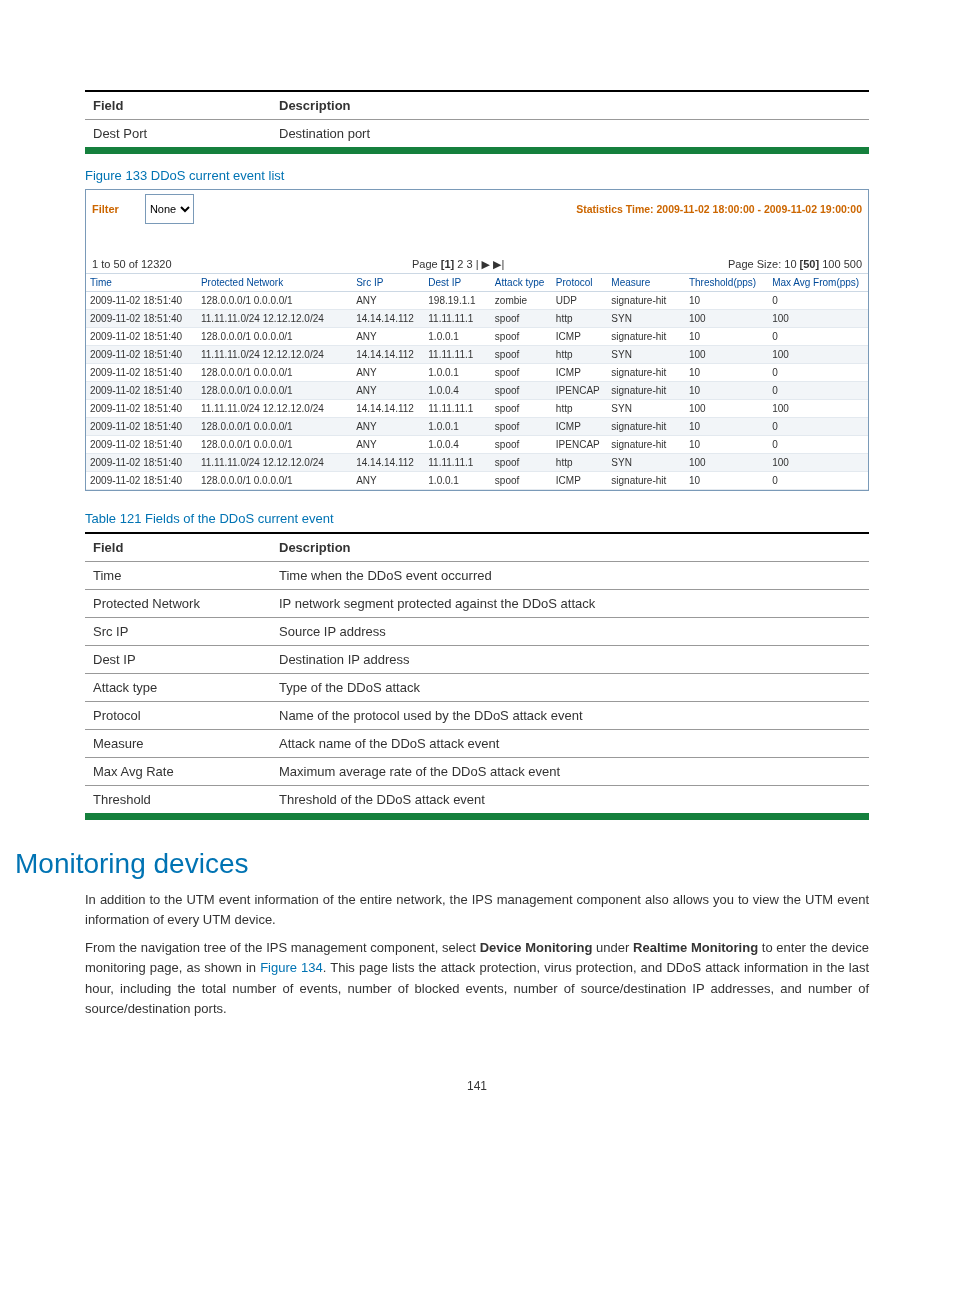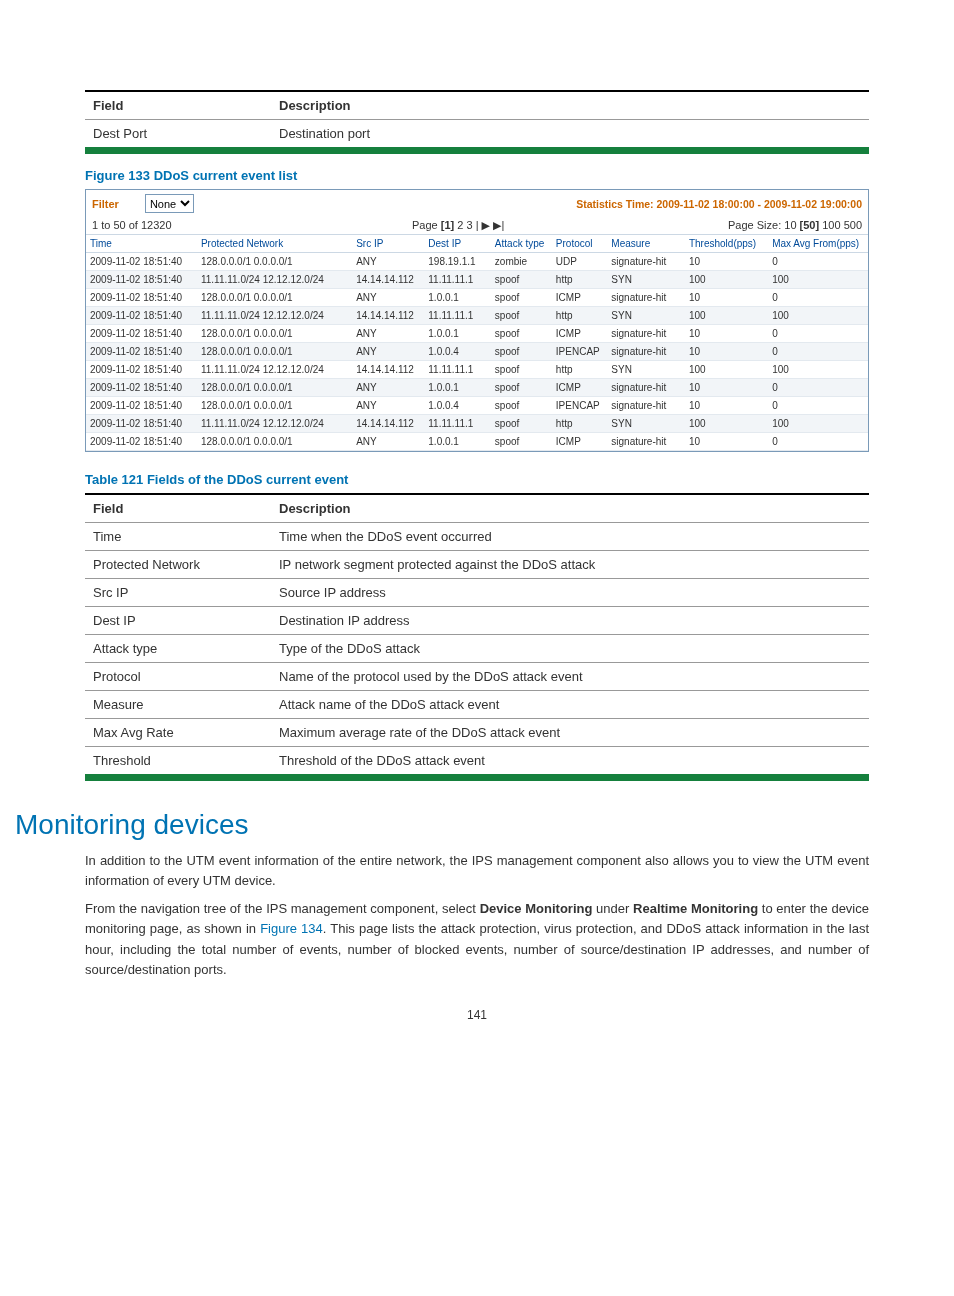--- a/index.html
+++ b/index.html
@@ -32,21 +32,21 @@
   table.doc-table td {
     padding: 6px 8px;
     border-top: 1px solid #999;
     font-size: 13px;
   }
   table.doc-table tbody tr:last-child td {
     border-bottom: 7px solid #15803d;
   }
   .caption {
     color: #0073b3;
-    font-weight: bold;
+    font-weight: normal;
     font-size: 13px;
     margin: 14px 0 6px 0;
   }
   
   .shot {
     border: 1px solid #7a9ab8;
     background: #fff;
     margin-bottom: 20px;
   }
   .shot-header {
@@ -57,41 +57,42 @@
   }
   .shot-header .filter-lbl {
     color: #cc6600;
     font-weight: bold;
     margin-right: 26px;
   }
   .shot-header select {
     font-size: 11px;
     border: 1px solid #7a9ab8;
     background: #fff;
-    height: 19px;
+    height: 30px;
   }
   .shot-header .stats-time {
     margin-left: auto;
     color: #cc6600;
     font-weight: bold;
     font-size: 10.5px;
   }
   .panel-title {
     color: #004a99;
     font-weight: bold;
     font-size: 11px;
     padding: 6px 6px 2px 6px;
     border-top: 1px solid #ccd8e4;
   }
   .pager-row {
     display: flex;
     font-size: 11px;
     padding: 2px 6px;
     border-bottom: 1px solid #ccd8e4;
     color: #333;
+    margin-top: 28px;
   }
   .pager-row .count { flex: 0 0 320px; }
   .pager-row .pages { flex: 0 0 200px; text-align: left; }
   .pager-row .sizes { margin-left: auto; text-align: left; }
   .pager-row .active { font-weight: bold; }
   table.grid {
     width: 100%;
     border-collapse: collapse;
     font-size: 10px;
     table-layout: fixed;
@@ -121,21 +122,21 @@
     margin: 28px 0 10px -70px;
   }
   p.body {
     font-size: 13px;
     line-height: 1.55;
     margin: 8px 0;
     text-align: justify;
   }
   span.bold { font-weight: bold; }
   span.link { color: #0073b3; }
-  .pg-num { text-align: center; font-size: 12px; margin-top: 28px; }
+  .pg-num { text-align: center; font-size: 12px; margin-top: 60px; }
 </style>
 </head>
 <body>
 
 <div class="page">
 
   <table class="doc-table">
     <thead>
       <tr>
         <th style="width:170px">Field</th>

